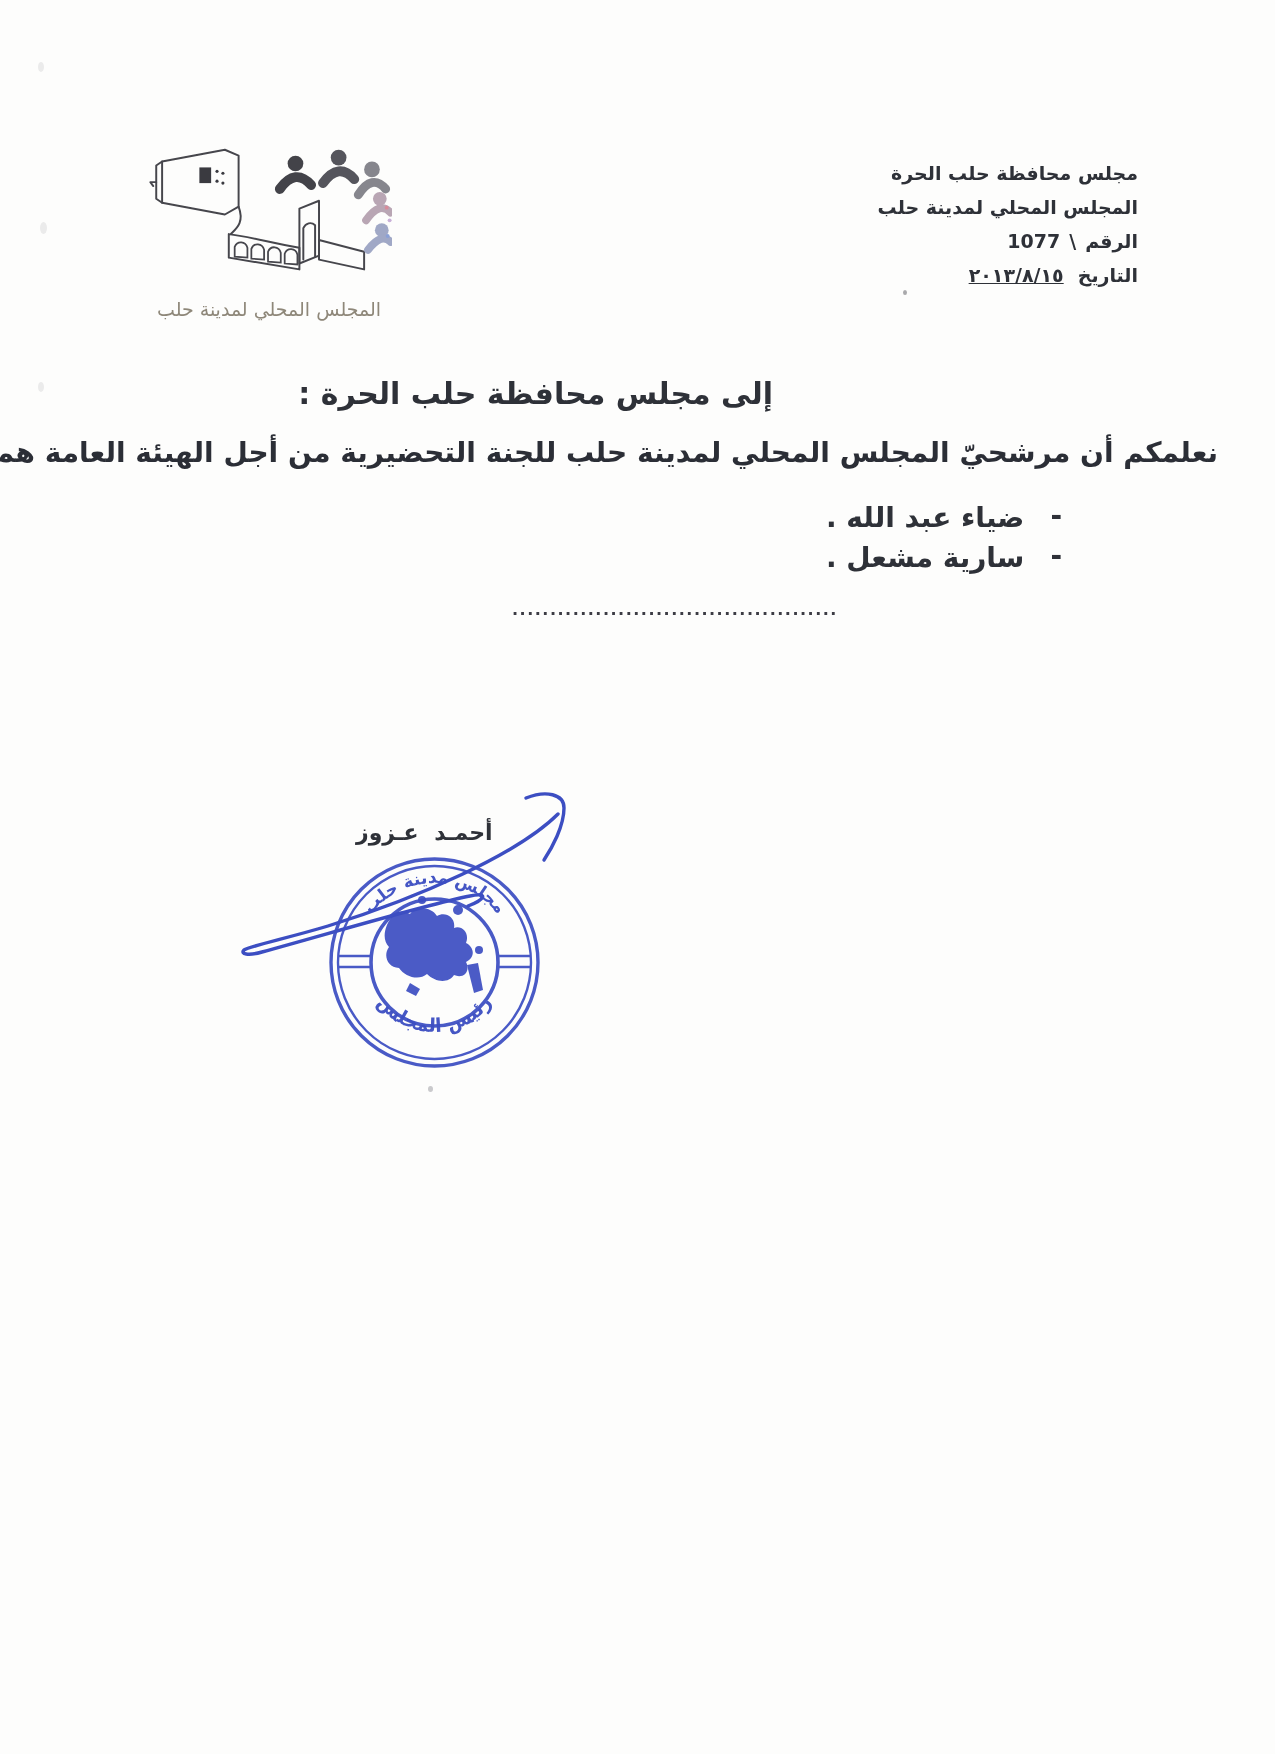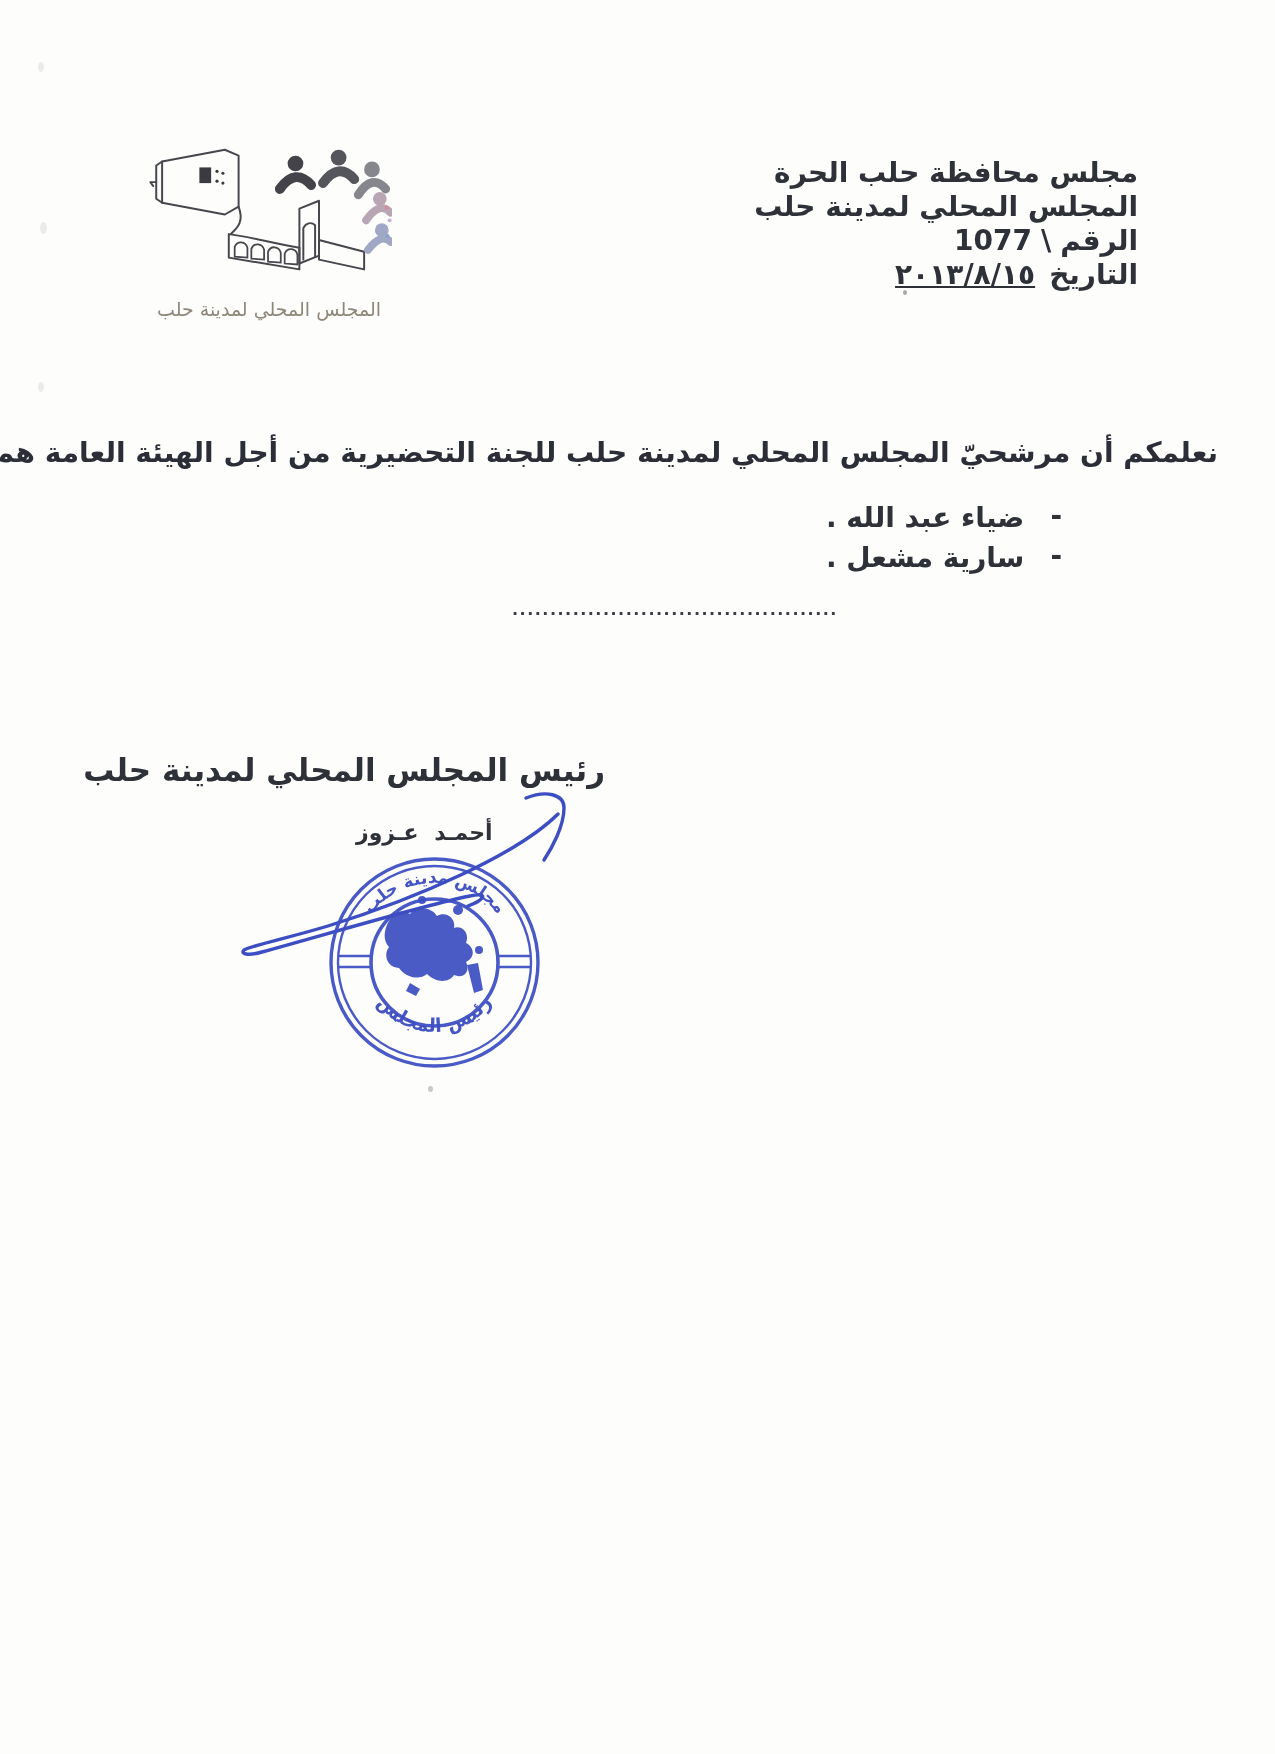--- a/index.html
+++ b/index.html
@@ -3,21 +3,21 @@
 <meta charset="utf-8">
 <style>
   html,body{margin:0;padding:0;background:#fdfdfc;}
   .page{
     position:relative;width:1275px;height:1754px;background:#fdfdfc;
     font-family:"DejaVu Sans",sans-serif;color:#2e3138;overflow:hidden;
   }
   
   .letterhead{
     position:absolute;top:156px;right:137px;direction:rtl;
-    font-weight:bold;font-size:28px;line-height:34px;
+    font-weight:bold;font-size:19px;line-height:34px;
     display:flex;flex-direction:column;align-items:flex-start;
   }
   .lh-row{display:flex;direction:rtl;align-items:baseline;gap:9px;white-space:nowrap;}
   .lh-date-gap{gap:14px;}
   .num-ltr{direction:ltr;unicode-bidi:bidi-override;text-decoration:underline;}
   
   .logo{position:absolute;left:146px;top:138px;width:246px;}
   .logo svg{display:block;}
   .logo-caption{
     margin-top:8px;text-align:center;font-size:19px;color:#8e8779;
@@ -115,37 +115,37 @@
         <circle cx="240" cy="94" r="7" fill="#a0a8c6" stroke="none"></circle>
         <path d="M226,114 Q240,96 249,106" stroke="#a0a8c6" stroke-width="8"></path>
         <circle cx="245" cy="71" r="2" fill="#d98b9a" stroke="none"></circle>
         <circle cx="246" cy="100" r="2" fill="#8aa0d6" stroke="none"></circle>
         <circle cx="248" cy="84" r="2" fill="#c9b0d8" stroke="none"></circle>
       </g>
     </svg>
     <div class="logo-caption">المجلس المحلي لمدينة حلب</div>
   </div>
 
+  <div class="salutation">إلى مجلس محافظة حلب الحرة :</div>
 
   <div class="paragraph">نعلمكم أن مرشحيّ المجلس المحلي لمدينة حلب للجنة التحضيرية من أجل الهيئة العامة هما:</div>
 
   <div class="candidates">
     <div class="cand-row">
       <span class="cand-dash">-</span>
       <span>ضياء عبد الله .</span>
     </div>
     <div class="cand-row">
       <span class="cand-dash">-</span>
       <span>سارية مشعل .</span>
     </div>
   </div>
 
   <div class="dots">...........................................</div>
 
-  <div class="sig-title">رئيس المجلس المحلي لمدينة حلب</div>
   <div class="sig-name">أحمـد عـزوز</div>
 
   <svg class="stamp" width="215" height="215" viewBox="0 0 215 215">
     <defs>
       <path id="arcTop" d="M 28 107.5 A 79.5 79.5 0 0 1 187 107.5"></path>
       <path id="arcBottom" d="M 40 128 A 71 71 0 0 0 175 128"></path>
     </defs>
     <g stroke="#3c4ec2" fill="none" opacity="0.93">
       <circle cx="107.5" cy="107.5" r="103.5" stroke-width="3.4"></circle>
       <circle cx="107.5" cy="107.5" r="96.5" stroke-width="2.4"></circle>

